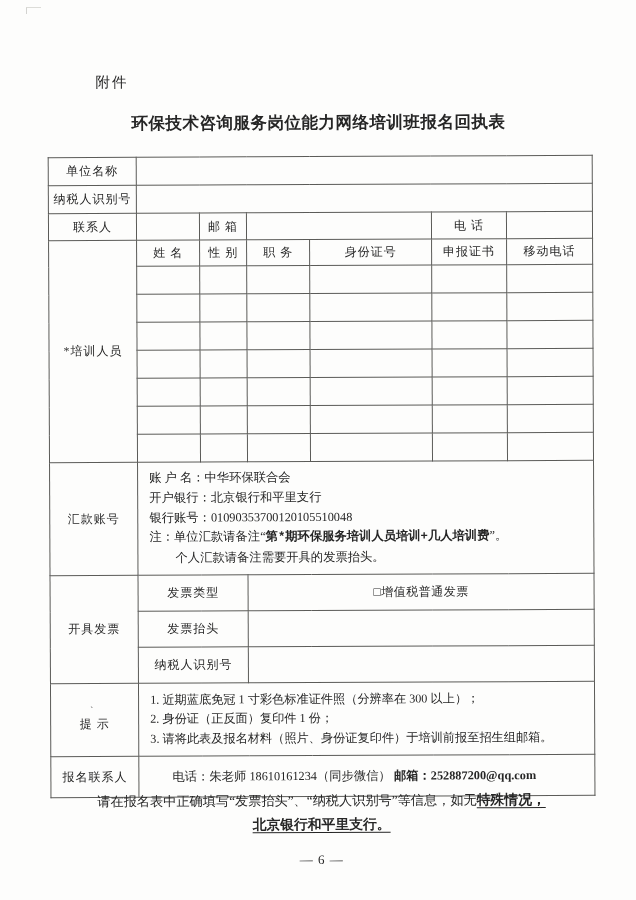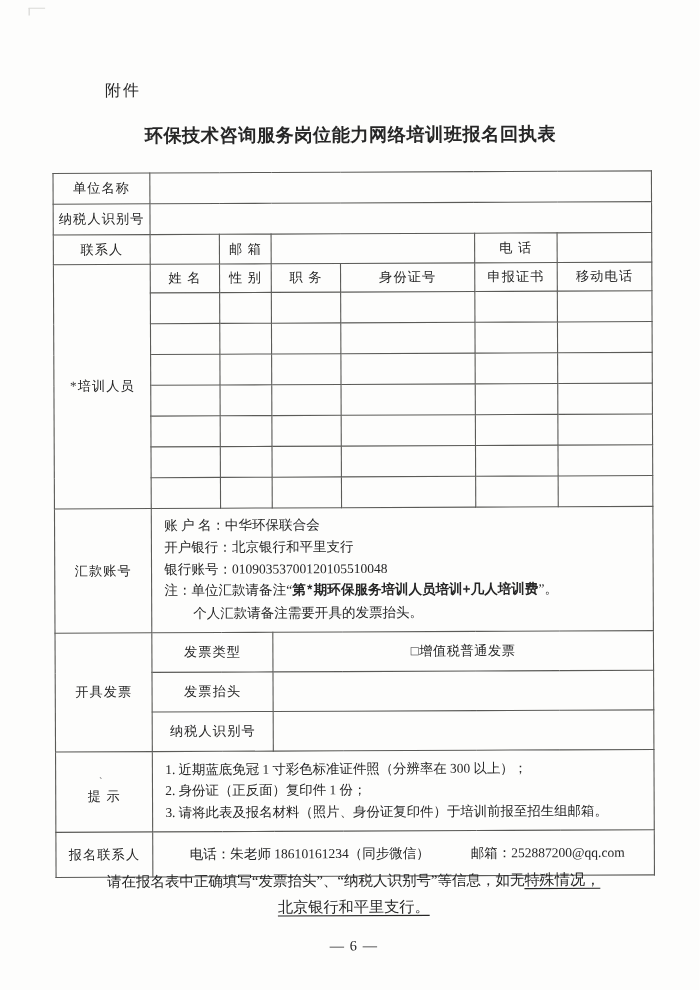--- a/index.html
+++ b/index.html
@@ -28,24 +28,24 @@
   .r-tips td{height:72px;}
   .r-reg td{height:40px;}
   .remit-content{padding:4px 6px 4px 8px;line-height:1.62;font-size:12.3px;}
   .remit-content .indent{padding-left:26px;}
   .bold{font-weight:700;font-family:Liberation Mono, monospace;}
   .inv-val{text-align:center;letter-spacing:.5px;}
   .tips-content{padding:2px 4px 2px 8px;line-height:1.6;font-size:12.2px;}
   .tip-mark{font-size:9px;line-height:8px;color:#555;text-align:center;
     position:relative;top:-8px;}
   .reg-content{padding-left:30px;font-size:12.3px;}
-  .reg-content .email{margin-left:34px;}
+  .reg-content .email{font-weight:bold;}
   .footer-note{position:absolute;left:0;top:789px;width:100%;text-align:center;
     font-size:13.2px;line-height:1.75;}
-  .fn-strong{font-weight:400;font-size:13.8px;text-decoration:underline;
+  .fn-strong{font-weight:700;font-size:13.8px;text-decoration:underline;
     text-underline-offset:3px;}
   .page-num{position:absolute;left:0;top:852px;width:100%;text-align:center;
     font-size:13px;letter-spacing:1px;}
 </style>
 </head>
 <body>
 
 <div class="page">
   <div class="edge-artifact"></div>
   <div class="content">

